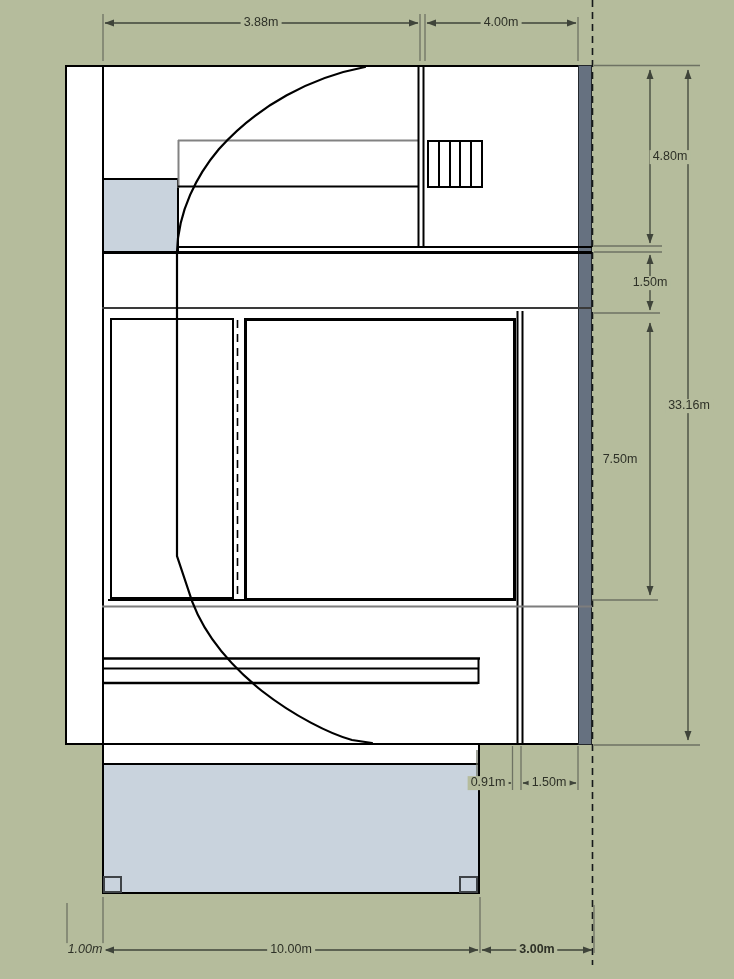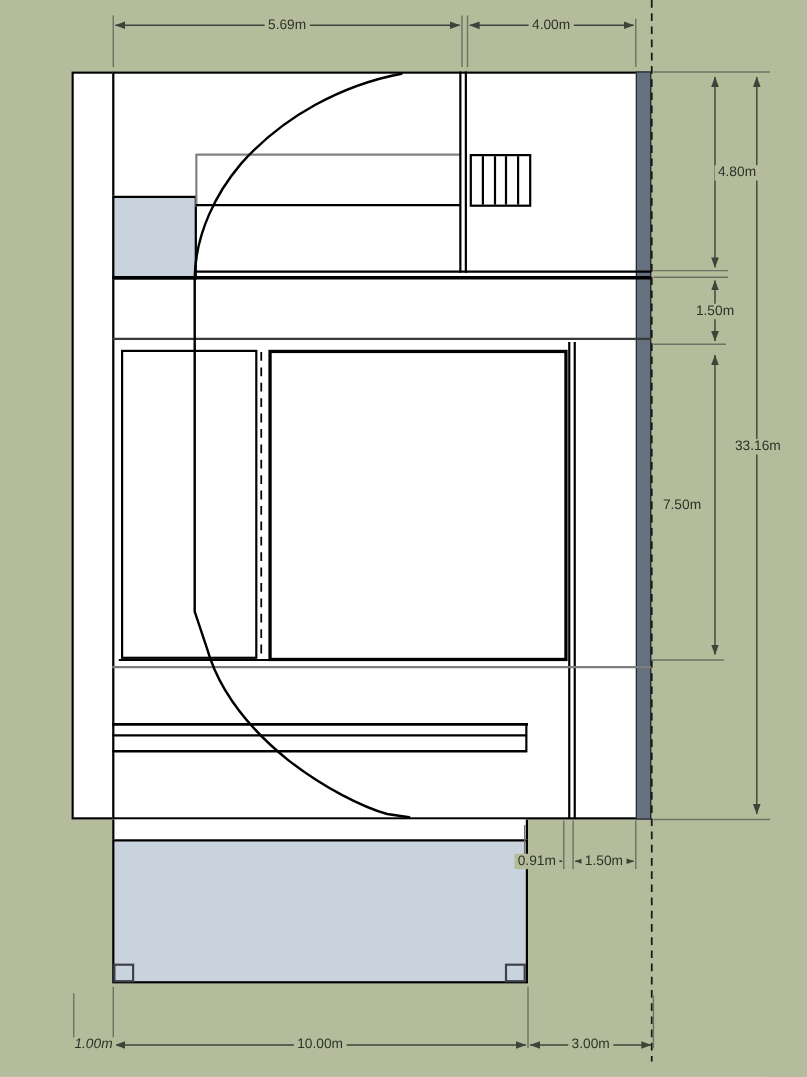--- a/index.html
+++ b/index.html
@@ -108,25 +108,25 @@
       <path d="M650 323 V595" marker-start="url(#arr)" marker-end="url(#arr)"></path>
       <path d="M688 70 V740" marker-start="url(#arr)" marker-end="url(#arr)"></path>
       <path d="M479 783 H511" marker-start="url(#arr)" marker-end="url(#arr)"></path>
       <path d="M523 783 H576" marker-start="url(#arr)" marker-end="url(#arr)"></path>
       <path d="M69 950 H101" marker-start="url(#arr)" marker-end="url(#arr)"></path>
       <path d="M105 950 H478" marker-start="url(#arr)" marker-end="url(#arr)"></path>
       <path d="M482 950 H592" marker-start="url(#arr)" marker-end="url(#arr)"></path>
     </g>
   </svg>
 
-  <span class="lbl" style="left:261px;top:23px;">5.69m</span>
+  <span class="lbl" style="left:261px;top:23px;">3.88m</span>
   <span class="lbl" style="left:501px;top:23px;">4.00m</span>
   <span class="lbl" style="left:650px;top:157px;margin-left:20px;">4.80m</span>
   <span class="lbl" style="left:650px;top:283px;">1.50m</span>
   <span class="lbl" style="left:620px;top:460px;">7.50m</span>
   <span class="lbl" style="left:689px;top:406px;">33.16m</span>
   <span class="lbl" style="left:488px;top:783px;">0.91m</span>
   <span class="lbl" style="left:549px;top:783px;">1.50m</span>
   <span class="lbl" style="left:85px;top:950px;font-style:italic;">1.00m</span>
   <span class="lbl" style="left:291px;top:950px;">10.00m</span>
-  <span class="lbl" style="left:537px;top:950px;">3.00m</span>
+  <span class="lbl" style="left:537px;top:950px;font-weight:bold;">3.00m</span>
 
 </div>
 
 </body></html>

